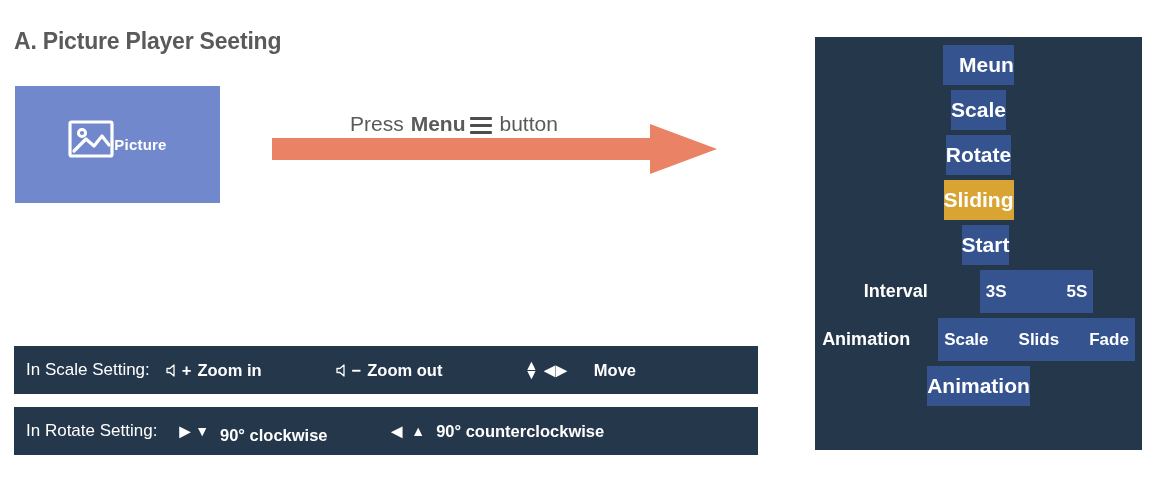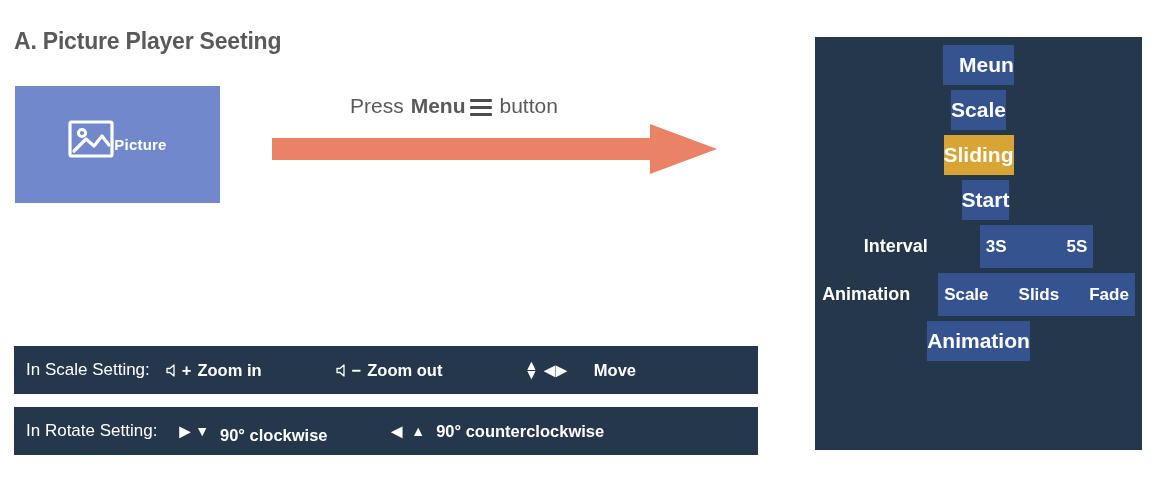--- a/index.html
+++ b/index.html
@@ -49,21 +49,21 @@
     color: #ffffff;
     font-size: 15px;
     font-weight: bold;
     letter-spacing: 0.2px;
   }
 
   
   #press-menu-caption {
     position: absolute;
     left: 350px;
-    top: 94px;
+    top: 112px;
     font-size: 21px;
     color: #5a5a5a;
     white-space: nowrap;
     display: flex;
     align-items: center;
     gap: 0px;
   }
   #press-menu-caption .w-light { font-weight: normal; }
   #press-menu-caption .w-bold { font-weight: bold; margin-left: 7px;}
   #press-menu-caption .hamburger {
@@ -301,20 +301,23 @@
 <div id="menu-panel">
 
   <div class="menu-row left-align">
     <span>Meun</span>
   </div>
 
   <div class="menu-row">
     <span>Scale</span>
   </div>
 
+  <div class="menu-row">
+    <span>Rotate</span>
+  </div>
 
   <div class="menu-row highlight">
     <span>Sliding</span>
   </div>
 
   <div class="menu-row indent">
     <span>Start</span>
   </div>
 
   <div class="opt-row" id="opt-row-interval">

